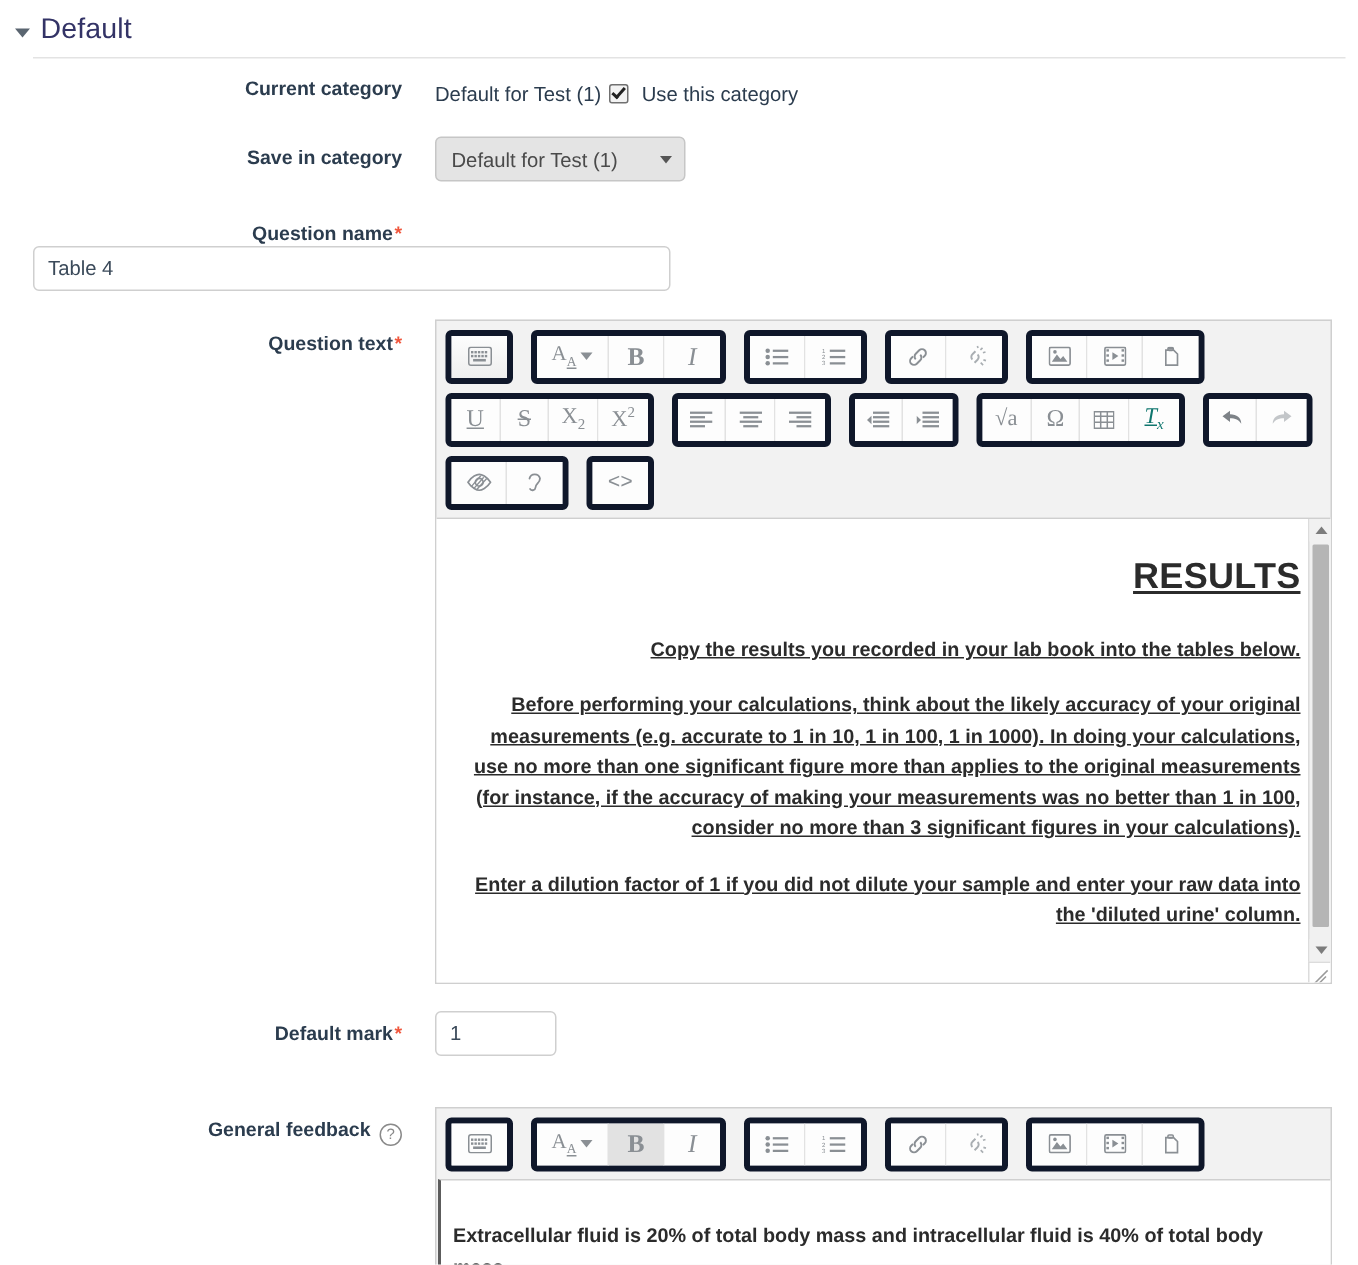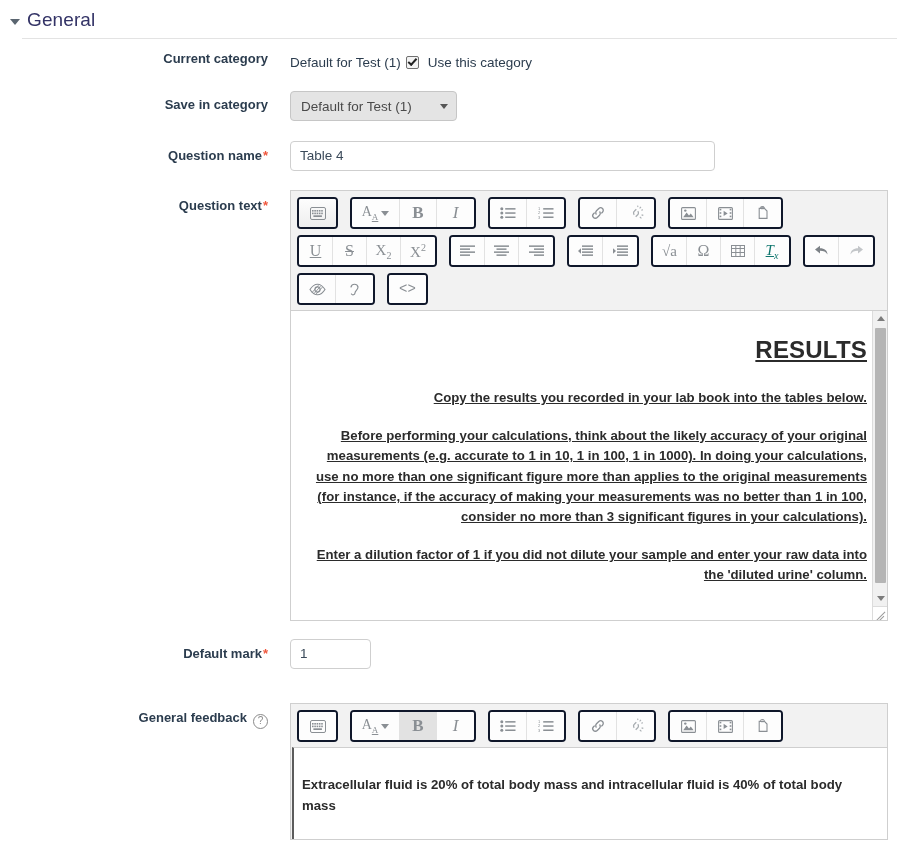--- a/index.html
+++ b/index.html
@@ -144,21 +144,21 @@
   }
   .toolbar {
     padding: 6px 0 5px 6px;
     display: flex;
     flex-wrap: wrap;
   }
   .tb-row { display: flex; width: 100%; margin-bottom: 6px; }
   .tb-row:last-child { margin-bottom: 0; }
   .grp {
     display: flex;
-    border: 2px solid #0f172a;
+    border: 4px solid #0f172a;
     border-radius: 4px;
     background: #fdfdfd;
     margin-right: 12px;
     overflow: hidden;
   }
   .btn {
     width: 37px; height: 28px;
     display: flex; align-items: center; justify-content: center;
     background: #fdfdfd;
     border-right: 1px solid #e2e2e2;
@@ -258,21 +258,21 @@
     color: #2b2b2b;
     line-height: 1.6;
     text-align: left;
   }
 </style>
 </head>
 <body>
 
 <div class="section-head">
   <span class="caret-down"></span>
-  <span class="section-title">General</span>
+  <span class="section-title">Default</span>
 </div>
 <div class="section-rule"></div>
 
 <div class="form-row" style="margin-top:12px;">
   <div class="f-label">Current category</div>
   <div class="f-field">
     <div class="cat-line">
       <span class="cat-text">Default for Test (1)</span>
       <span class="cbx"></span>
       <span class="cbx-label">Use this category</span>
@@ -283,21 +283,21 @@
 <div class="form-row" style="margin-top:18px;">
   <div class="f-label" style="padding-top:6px;">Save in category</div>
   <div class="f-field">
     <div class="sel">
       <span>Default for Test (1)</span>
       <span class="caret"></span>
     </div>
   </div>
 </div>
 
-<div class="form-row" style="margin-top:20px;">
+<div class="form-row" style="margin-top:20px;flex-direction:column;">
   <div class="f-label" style="padding-top:7px;">
     <span>Question name</span><span class="req">*</span>
   </div>
   <div class="f-field">
     <div class="txt txt-wide">Table 4</div>
   </div>
 </div>
 
 <div class="form-row" style="margin-top:19px;">
   <div class="f-label" style="padding-top:8px;">

